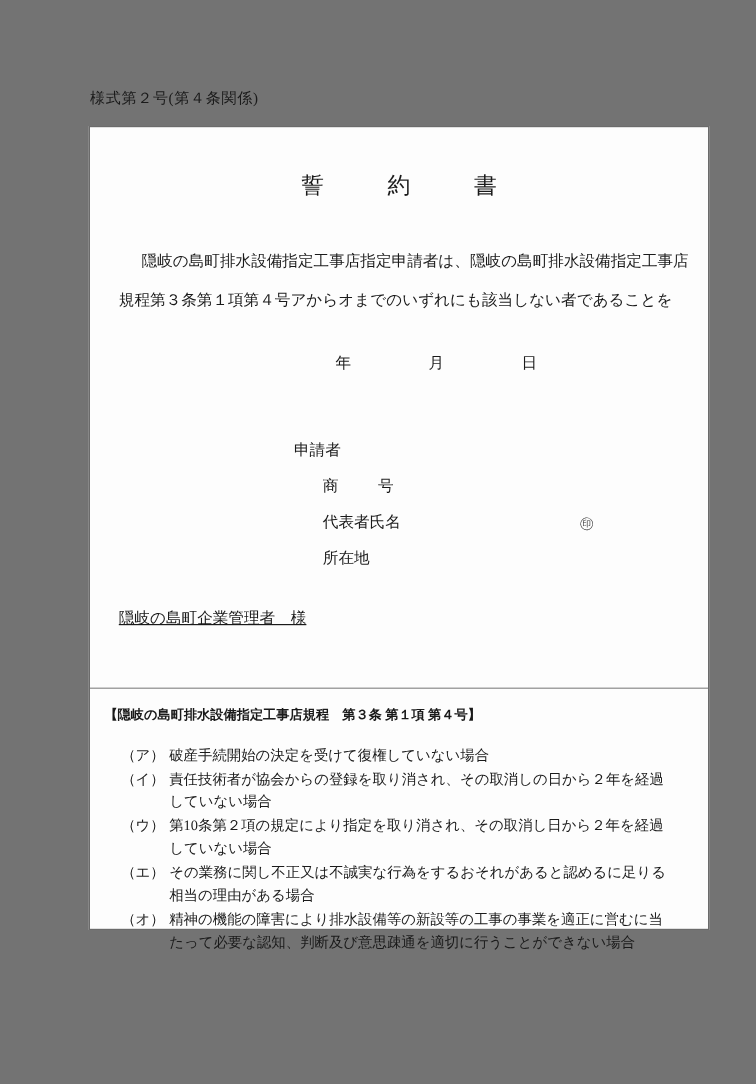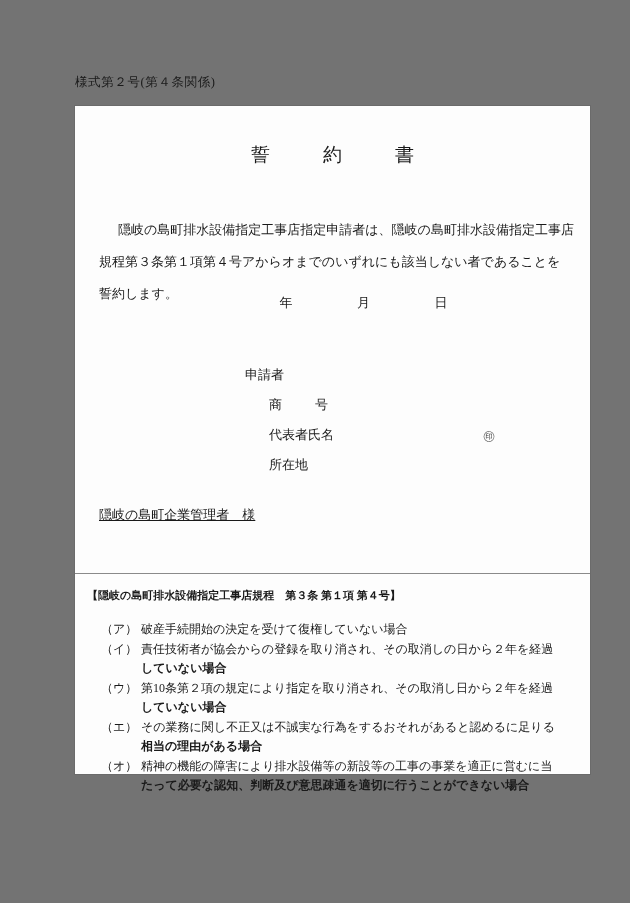--- a/index.html
+++ b/index.html
@@ -69,21 +69,21 @@
 
   .body-text {
     position: absolute;
     left: 24px;
     right: 18px;
     top: 96px;
     font-size: 13px;
     line-height: 32px;
   }
   .body-text .ln { white-space: nowrap; }
-  .body-text .ln.indent { text-indent: 19px; margin-top: 12px; }
+  .body-text .ln.indent { text-indent: 19px; }
 
   .date-line {
     position: absolute;
     top: 188px;
     left: 0;
     right: 0;
     text-align: center;
     font-size: 13px;
     padding-left: 62px;
     box-sizing: border-box;
@@ -150,39 +150,38 @@
     padding-left: 40px;
     margin-bottom: 0;
   }
   .reg-item .marker {
     position: absolute;
     left: 0;
     top: 0;
     width: 38px;
   }
   .reg-item .txt { display: block; }
-  .reg-item .txt .l2 { display: block; font-weight: bold; }
+  .reg-item .txt .l2 { display: block; }
 </style>
 </head>
 <body>
 
 <div class="page">
 
   <div class="form-no">様式第２号(第４条関係)</div>
 
   <div class="frame">
 
     <div class="upper">
 
       <div class="doc-title">誓　約　書</div>
 
       <div class="body-text">
         <div class="ln indent">隠岐の島町排水設備指定工事店指定申請者は、隠岐の島町排水設備指定工事店</div>
         <div class="ln">規程第３条第１項第４号アからオまでのいずれにも該当しない者であることを</div>
-        <div class="ln">誓約します。</div>
       </div>
 
       <div class="date-line">
         <span class="seg">年</span>
         <span class="gap-a"></span>
         <span class="seg">月</span>
         <span class="gap-b"></span>
         <span class="seg">日</span>
       </div>
 

